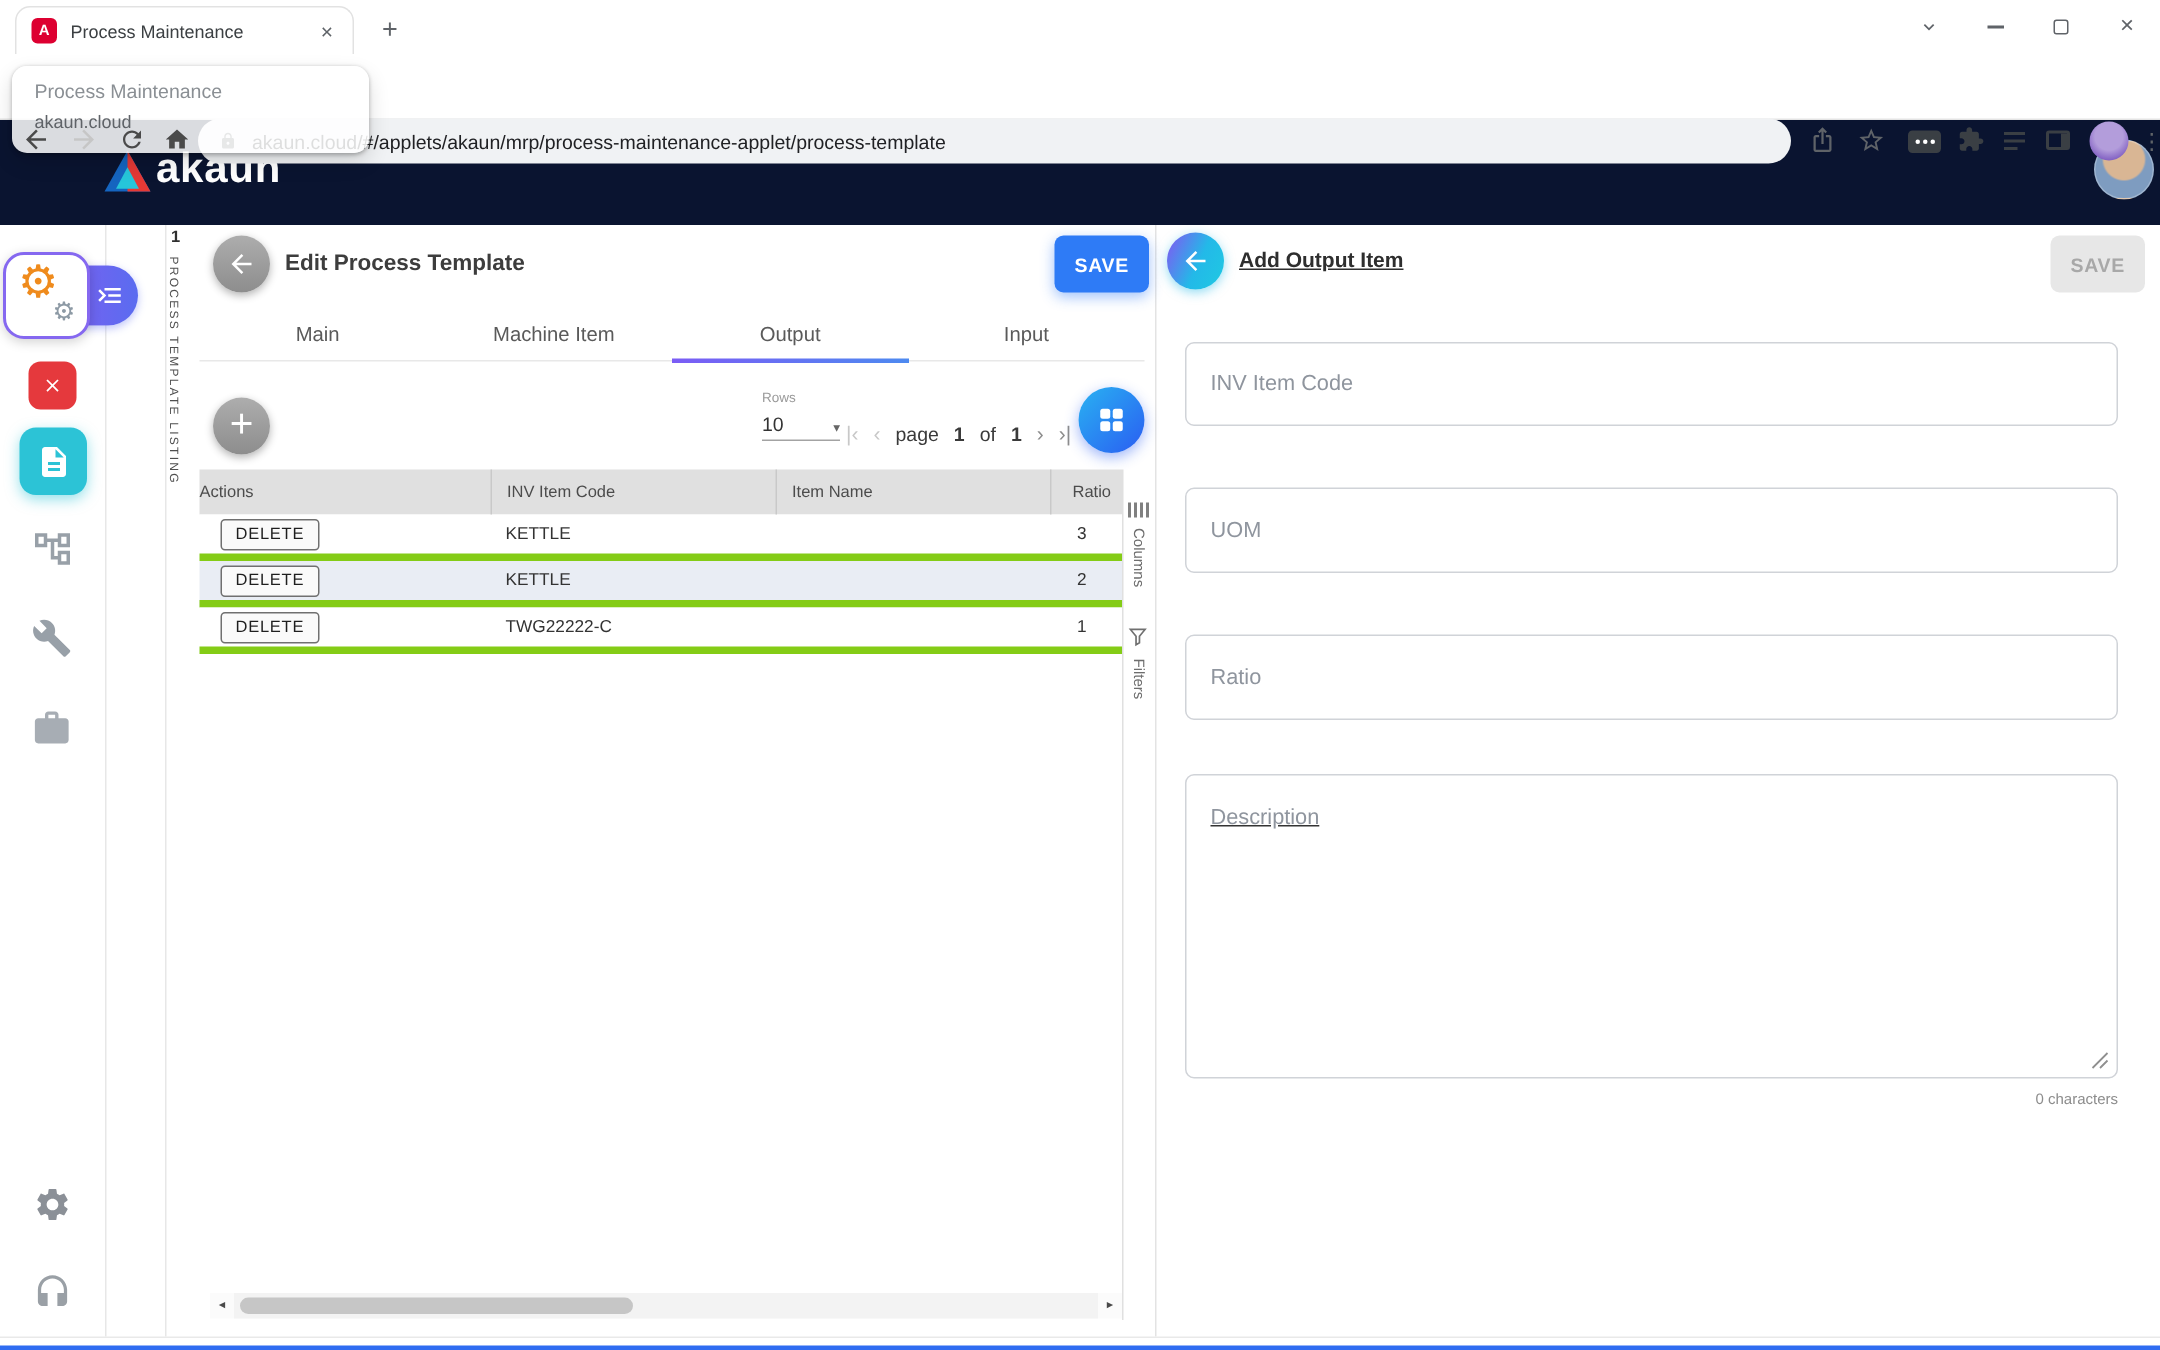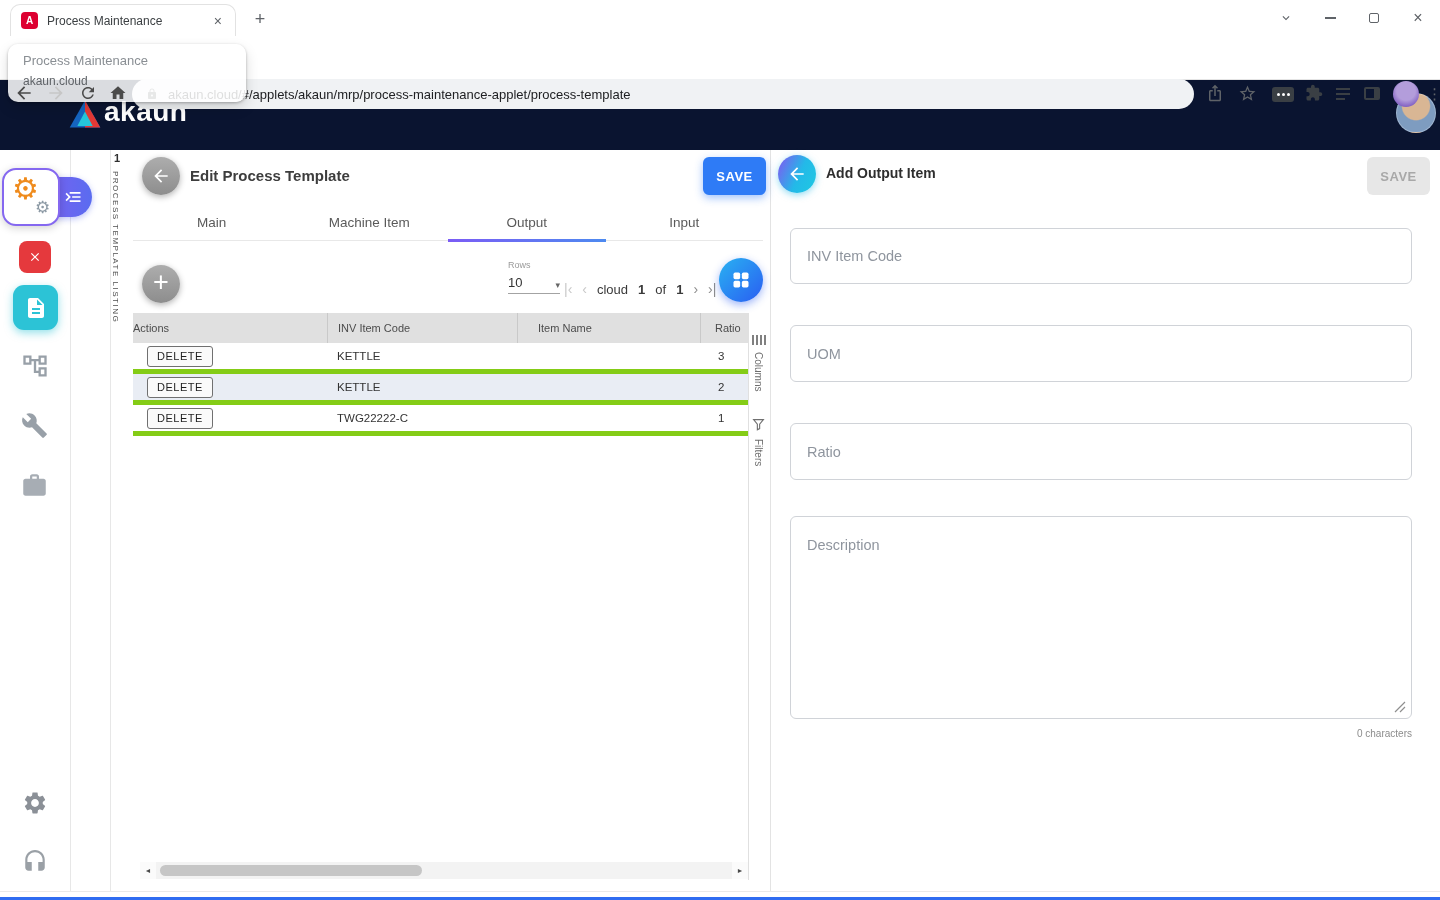--- a/index.html
+++ b/index.html
@@ -103,21 +103,21 @@
   .grid-btn { position: absolute; left: 719px; top: 258px; width: 44px; height: 44px; border-radius: 50%;
               background: linear-gradient(135deg, #29b2f2, #2a5df2); box-shadow: 0 3px 9px rgba(42,93,242,.45);
               display: flex; align-items: center; justify-content: center; }
 
   
   .tbl { position: absolute; left: 133px; top: 313px; width: 615px; }
   .thead { display: flex; height: 30px; background: #e0e0e0; align-items: center; font-size: 11px; color: #4c4c4c; }
   .th, .td { height: 100%; display: flex; align-items: center; }
   .c1 { width: 194px; }
   .c2 { width: 190px; padding-left: 10px; }
-  .c3 { width: 183px; padding-left: 20px; }
+  .c3 { width: 183px; padding-left: 10px; }
   .c4 { width: 48px; padding-left: 14px; }
   .thead .c2, .thead .c3, .thead .c4 { border-left: 1px solid #c9c9c9; }
   .trow { display: flex; height: 31px; align-items: flex-end; font-size: 11.5px; color: #333; background: #fff;
           border-bottom: 5px solid #84cc16; }
   .trow.alt { background: #e9edf4; }
   .trow .c1 { padding-left: 14px; }
   .trow .c4 { padding-left: 18px; }
   .delete-btn { border: 1px solid #707070; border-radius: 3px; background: #fafafa; padding: 3px 9px 4px;
                 font-size: 11px; letter-spacing: .5px; color: #1f1f1f; font-family: inherit; }
 
@@ -129,25 +129,25 @@
   .vtxt { writing-mode: vertical-rl; font-size: 10px; color: #6e6e6e; margin-top: 7px; }
 
   
   .hscroll { position: absolute; left: 140px; top: 862px; width: 608px; height: 17px; display: flex; align-items: center;
              background: #fbfbfb; }
   .sc-btn { width: 16px; height: 17px; display: flex; align-items: center; justify-content: center; font-size: 7px; color: #4a4a4a; }
   .sc-track { flex: 1; height: 17px; background: #f3f3f3; position: relative; }
   .sc-thumb { position: absolute; left: 4px; top: 3px; width: 262px; height: 11px; border-radius: 6px; background: #c6c6c6; }
 
   
-  .rp-title { position: absolute; left: 826px; top: 165px; font-size: 14px; font-weight: 600; color: #2e2e2e; }
+  .rp-title { position: absolute; left: 826px; top: 165px; font-size: 14px; font-weight: 600; color: #2e2e2e; text-decoration: underline; }
   .field { position: absolute; left: 790px; width: 622px; border: 1px solid #d0d3d8; border-radius: 6px; background: #fff; }
   .field input, .field textarea { width: 100%; height: 100%; border: 0; outline: 0; background: transparent;
         font-family: "Liberation Sans", sans-serif; font-size: 14.5px; color: #333; padding: 0 16px; }
-  .field textarea { padding: 20px 16px; resize: none; }
+  .field textarea { padding: 20px 16px; resize: none; text-decoration: underline; }
   .field ::placeholder { color: #8f959e; opacity: 1; }
   .char-count { position: absolute; left: 790px; top: 728px; width: 622px; text-align: right; font-size: 10px; color: #8c8c8c; }
 
   
   .bottom-divider { position: absolute; left: 0; right: 0; top: 891px; height: 1px; background: #e9e9e9; }
   .bottom-bar { position: absolute; left: 0; right: 0; bottom: 0; height: 3px; background: #2f6cf1; }
 
   .listing-count { position: absolute; left: 114px; top: 152px; font-size: 11px; font-weight: bold; color: #2f2f2f; }
   .listing-label { position: absolute; left: 111px; top: 171px; writing-mode: vertical-rl; font-size: 8px;
                    letter-spacing: 1.5px; color: #4f4f4f; }
@@ -304,21 +304,21 @@
     <span class="plus-glyph">+</span>
   </div>
   <div class="rows-label">Rows</div>
   <div class="rows-select">
     <span>10</span>
     <span class="rows-caret">▾</span>
   </div>
   <div class="pagination">
     <span class="pg-ic pg-dim">|‹</span>
     <span class="pg-ic pg-dim">‹</span>
-    <span>cloud</span>
+    <span>page</span>
     <span class="pg-num">1</span>
     <span>of</span>
     <span class="pg-num">1</span>
     <span class="pg-ic pg-on">›</span>
     <span class="pg-ic pg-on">›|</span>
   </div>
   <div class="grid-btn">
     <svg width="20" height="20" viewBox="0 0 24 24">
       <rect x="3" y="3" width="8" height="8" rx="2" fill="#fff"></rect>
         <rect x="13" y="3" width="8" height="8" rx="2" fill="#fff"></rect>

